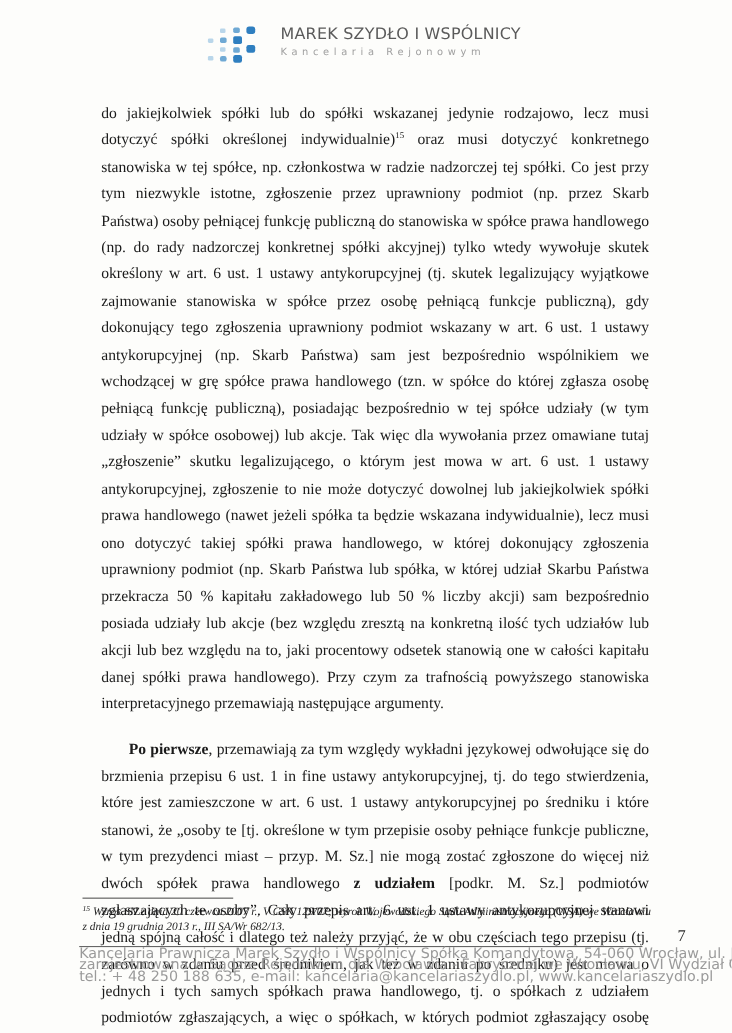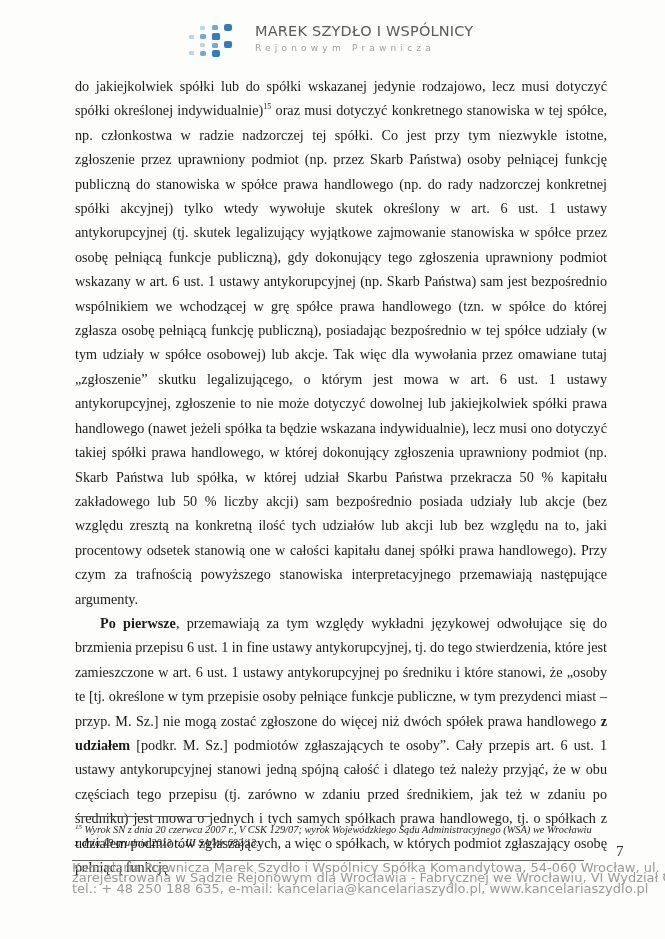--- a/index.html
+++ b/index.html
@@ -54,21 +54,21 @@
     .body-text {
       position: absolute;
       left: 75px;
       top: 74px;
       width: 532px;
       font-size: 14.2px;
       line-height: 24.4px;
       text-align: justify;
     }
     .body-text p {
-      margin: 0;
+      margin: 17px;
     }
     .body-text p.indent {
       text-indent: 25px;
       font-family: Liberation Serif, serif;
     }
     .body-text sup {
       font-size: 8px;
       line-height: 0;
       vertical-align: 6px;
     }
@@ -141,21 +141,21 @@
     <rect id="lg-b3" x="26" y="10" width="8" height="7" rx="1.5" fill="#2f7fc0"></rect>
     <rect id="lg-c1" x="14" y="20" width="5" height="4" rx="1.2" fill="#b9d6ea"></rect>
     <rect id="lg-c2" x="26" y="20" width="6" height="5" rx="1.5" fill="#6fa9d4"></rect>
     <rect id="lg-c3" x="38" y="18" width="8" height="7" rx="2" fill="#2f7fc0"></rect>
     <rect id="lg-d1" x="3" y="28" width="5" height="4" rx="1.2" fill="#b9d6ea"></rect>
     <rect id="lg-d2" x="14" y="28" width="6" height="5" rx="2" fill="#6fa9d4"></rect>
     <rect id="lg-d3" x="26" y="27" width="8" height="7" rx="2" fill="#2f7fc0"></rect>
   </svg>
   <div class="logo-text">
     <div class="logo-title">MAREK SZYDŁO I WSPÓLNICY</div>
-    <div class="logo-subtitle">Rejonowym Prawnicza</div>
+    <div class="logo-subtitle">Kancelaria Rejonowym</div>
   </div>
 </div>
 
 <div class="body-text">
   <p><span>do jakiejkolwiek spółki lub do spółki wskazanej jedynie rodzajowo, lecz musi dotyczyć spółki określonej indywidualnie)</span><sup>15</sup><span> oraz musi dotyczyć konkretnego stanowiska w tej spółce, np. członkostwa w radzie nadzorczej tej spółki. Co jest przy tym niezwykle istotne, zgłoszenie przez uprawniony podmiot (np. przez Skarb Państwa) osoby pełniącej funkcję publiczną do stanowiska w spółce prawa handlowego (np. do rady nadzorczej konkretnej spółki akcyjnej) tylko wtedy wywołuje skutek określony w art. 6 ust. 1 ustawy antykorupcyjnej (tj. skutek legalizujący wyjątkowe zajmowanie stanowiska w spółce przez osobę pełniącą funkcje publiczną), gdy dokonujący tego zgłoszenia uprawniony podmiot wskazany w art. 6 ust. 1 ustawy antykorupcyjnej (np. Skarb Państwa) sam jest bezpośrednio wspólnikiem we wchodzącej w grę spółce prawa handlowego (tzn. w spółce do której zgłasza osobę pełniącą funkcję publiczną), posiadając bezpośrednio w tej spółce udziały (w tym udziały w spółce osobowej) lub akcje. Tak więc dla wywołania przez omawiane tutaj „zgłoszenie” skutku legalizującego, o którym jest mowa w art. 6 ust. 1 ustawy antykorupcyjnej, zgłoszenie to nie może dotyczyć dowolnej lub jakiejkolwiek spółki prawa handlowego (nawet jeżeli spółka ta będzie wskazana indywidualnie), lecz musi ono dotyczyć takiej spółki prawa handlowego, w której dokonujący zgłoszenia uprawniony podmiot (np. Skarb Państwa lub spółka, w której udział Skarbu Państwa przekracza 50 % kapitału zakładowego lub 50 % liczby akcji) sam bezpośrednio posiada udziały lub akcje (bez względu zresztą na konkretną ilość tych udziałów lub akcji lub bez względu na to, jaki procentowy odsetek stanowią one w całości kapitału danej spółki prawa handlowego). Przy czym za trafnością powyższego stanowiska interpretacyjnego przemawiają następujące argumenty.</span></p>
   <p class="indent"><b>Po pierwsze</b><span>, przemawiają za tym względy wykładni językowej odwołujące się do brzmienia przepisu 6 ust. 1 in fine ustawy antykorupcyjnej, tj. do tego stwierdzenia, które jest zamieszczone w art. 6 ust. 1 ustawy antykorupcyjnej po średniku i które stanowi, że „osoby te [tj. określone w tym przepisie osoby pełniące funkcje publiczne, w tym prezydenci miast – przyp. M. Sz.] nie mogą zostać zgłoszone do więcej niż dwóch spółek prawa handlowego </span><b>z udziałem</b><span> [podkr. M. Sz.] podmiotów zgłaszających te osoby”. Cały przepis art. 6 ust. 1 ustawy antykorupcyjnej stanowi jedną spójną całość i dlatego też należy przyjąć, że w obu częściach tego przepisu (tj. zarówno w zdaniu przed średnikiem, jak też w zdaniu po średniku) jest mowa o jednych i tych samych spółkach prawa handlowego, tj. o spółkach z udziałem podmiotów zgłaszających, a więc o spółkach, w których podmiot zgłaszający osobę pełniącą funkcję</span></p>
 </div>
 
 <div class="footnote-rule"></div>
 <div class="footnote"><sup>15</sup><span> Wyrok SN z dnia 20 czerwca 2007 r., V CSK 129/07; wyrok Wojewódzkiego Sądu Administracyjnego (WSA) we Wrocławiu z dnia 19 grudnia 2013 r., III SA/Wr 682/13.</span></div>

